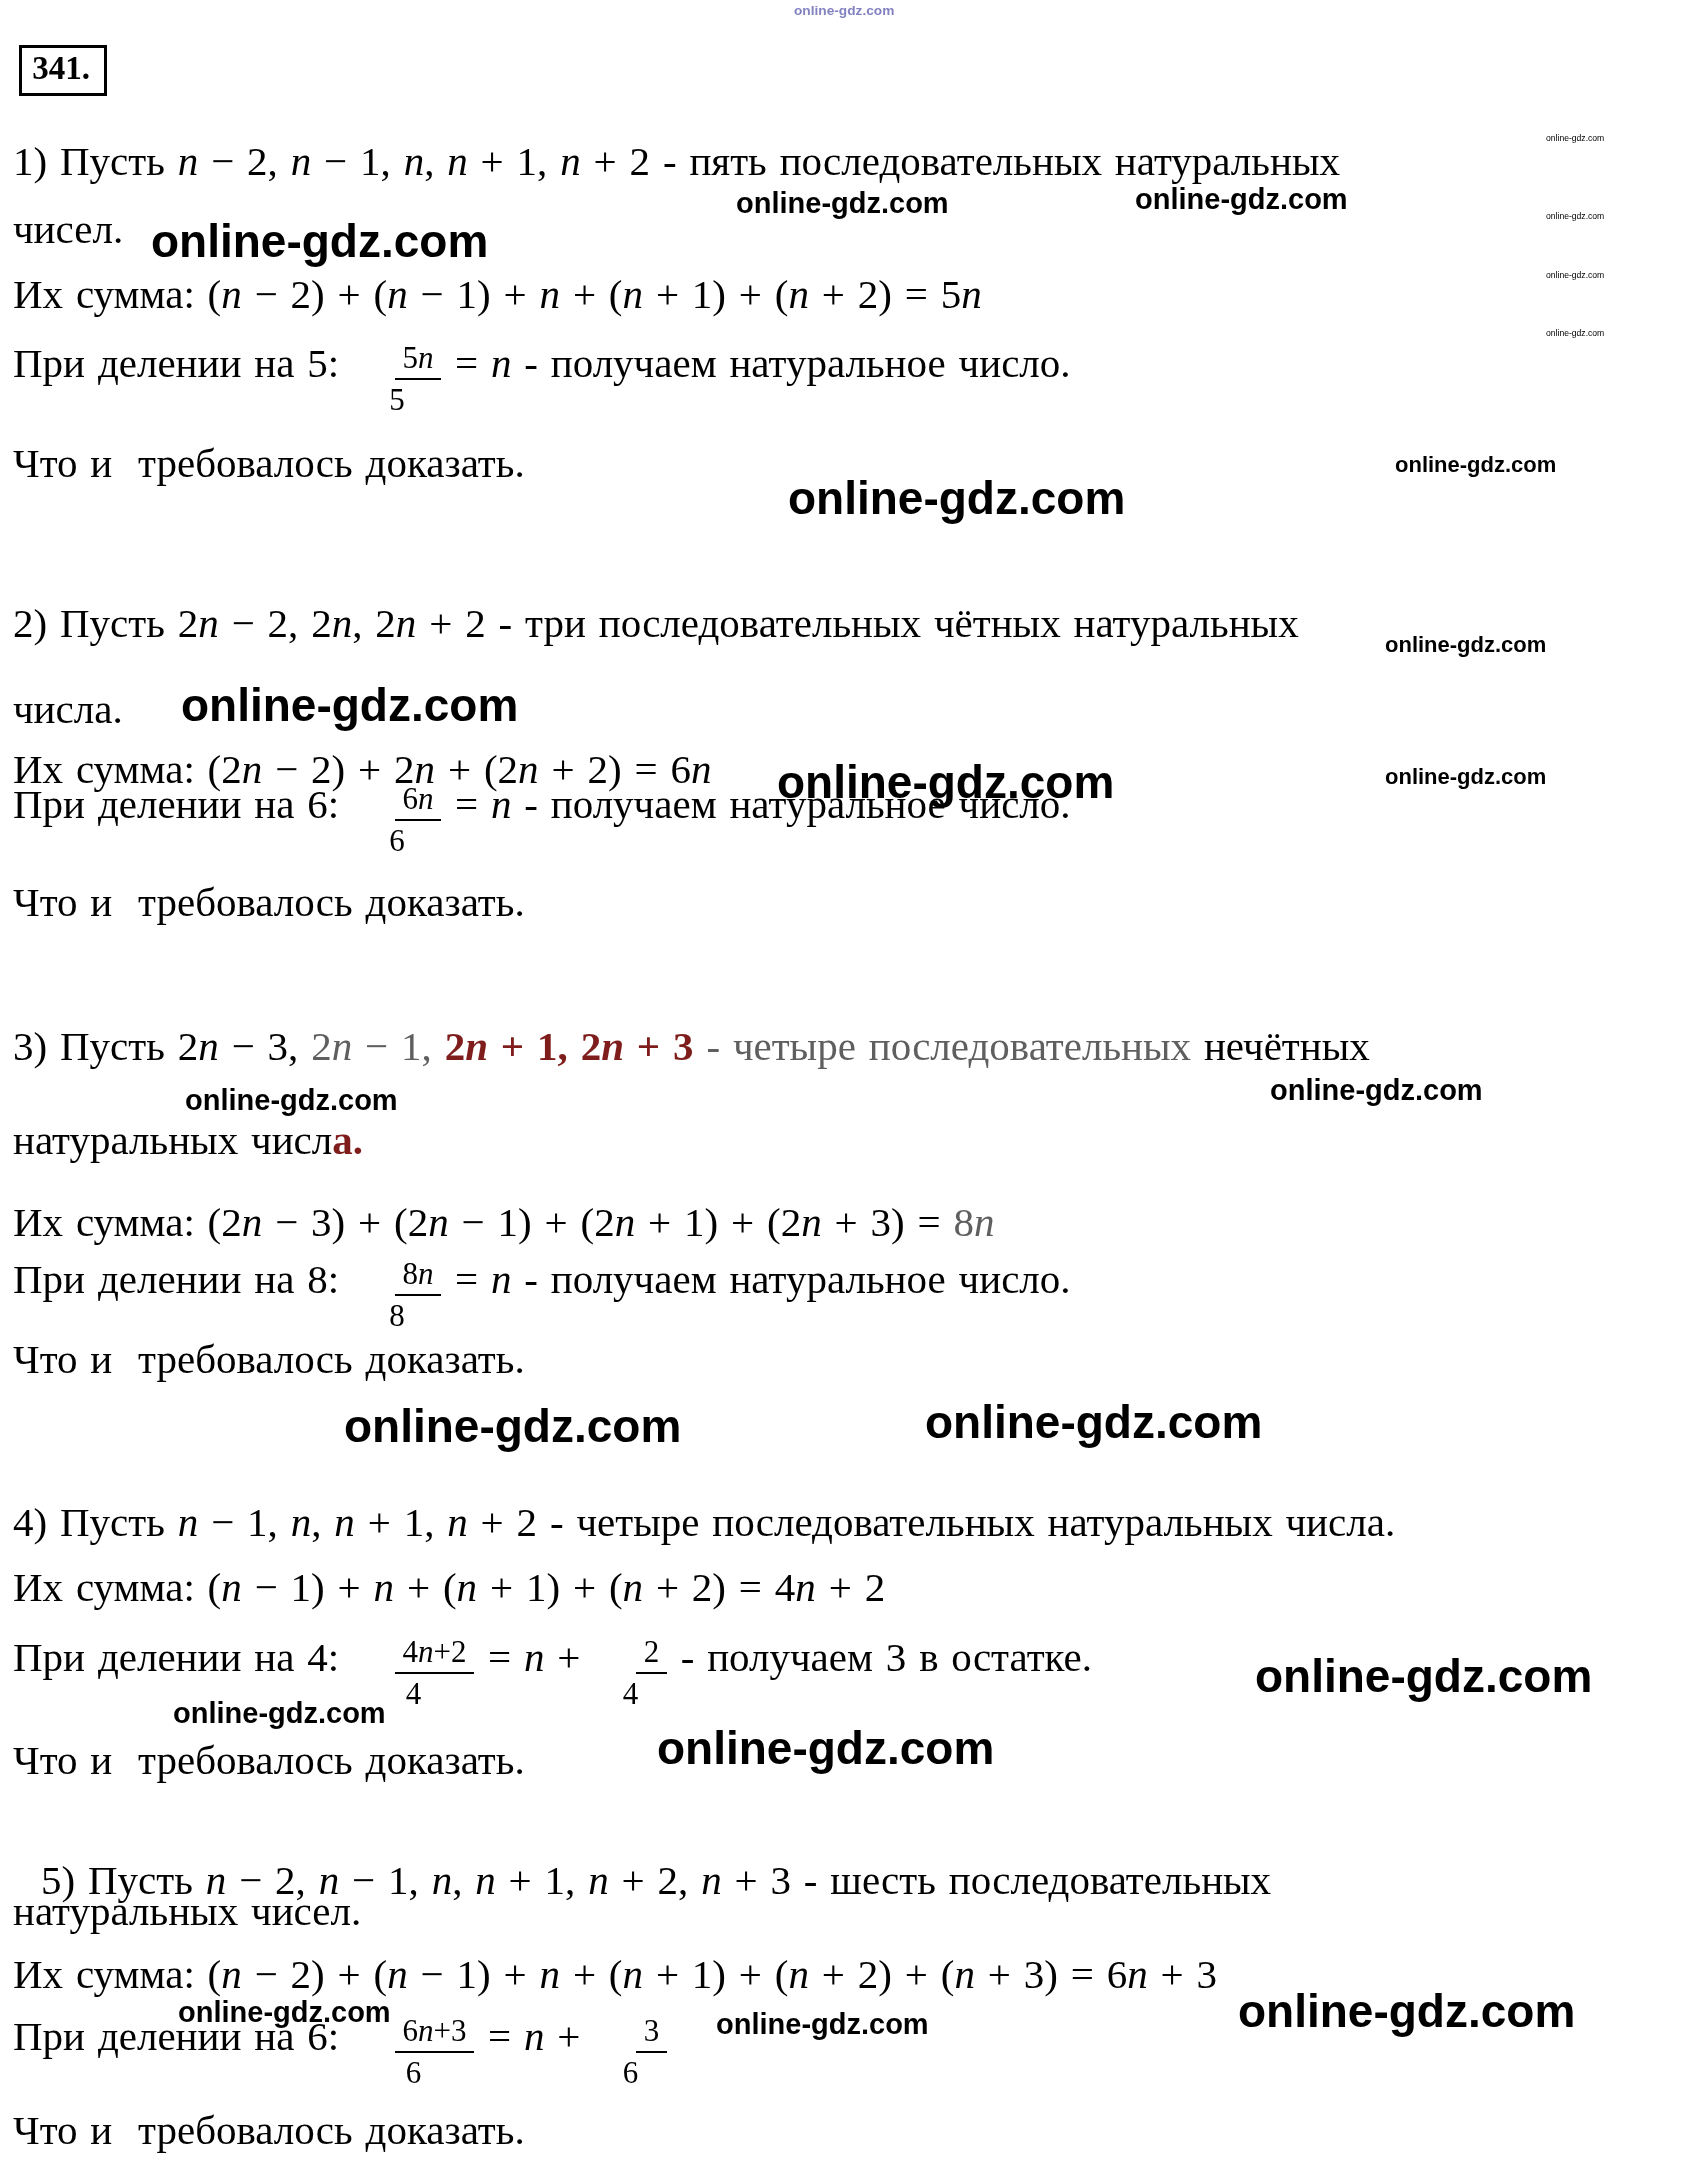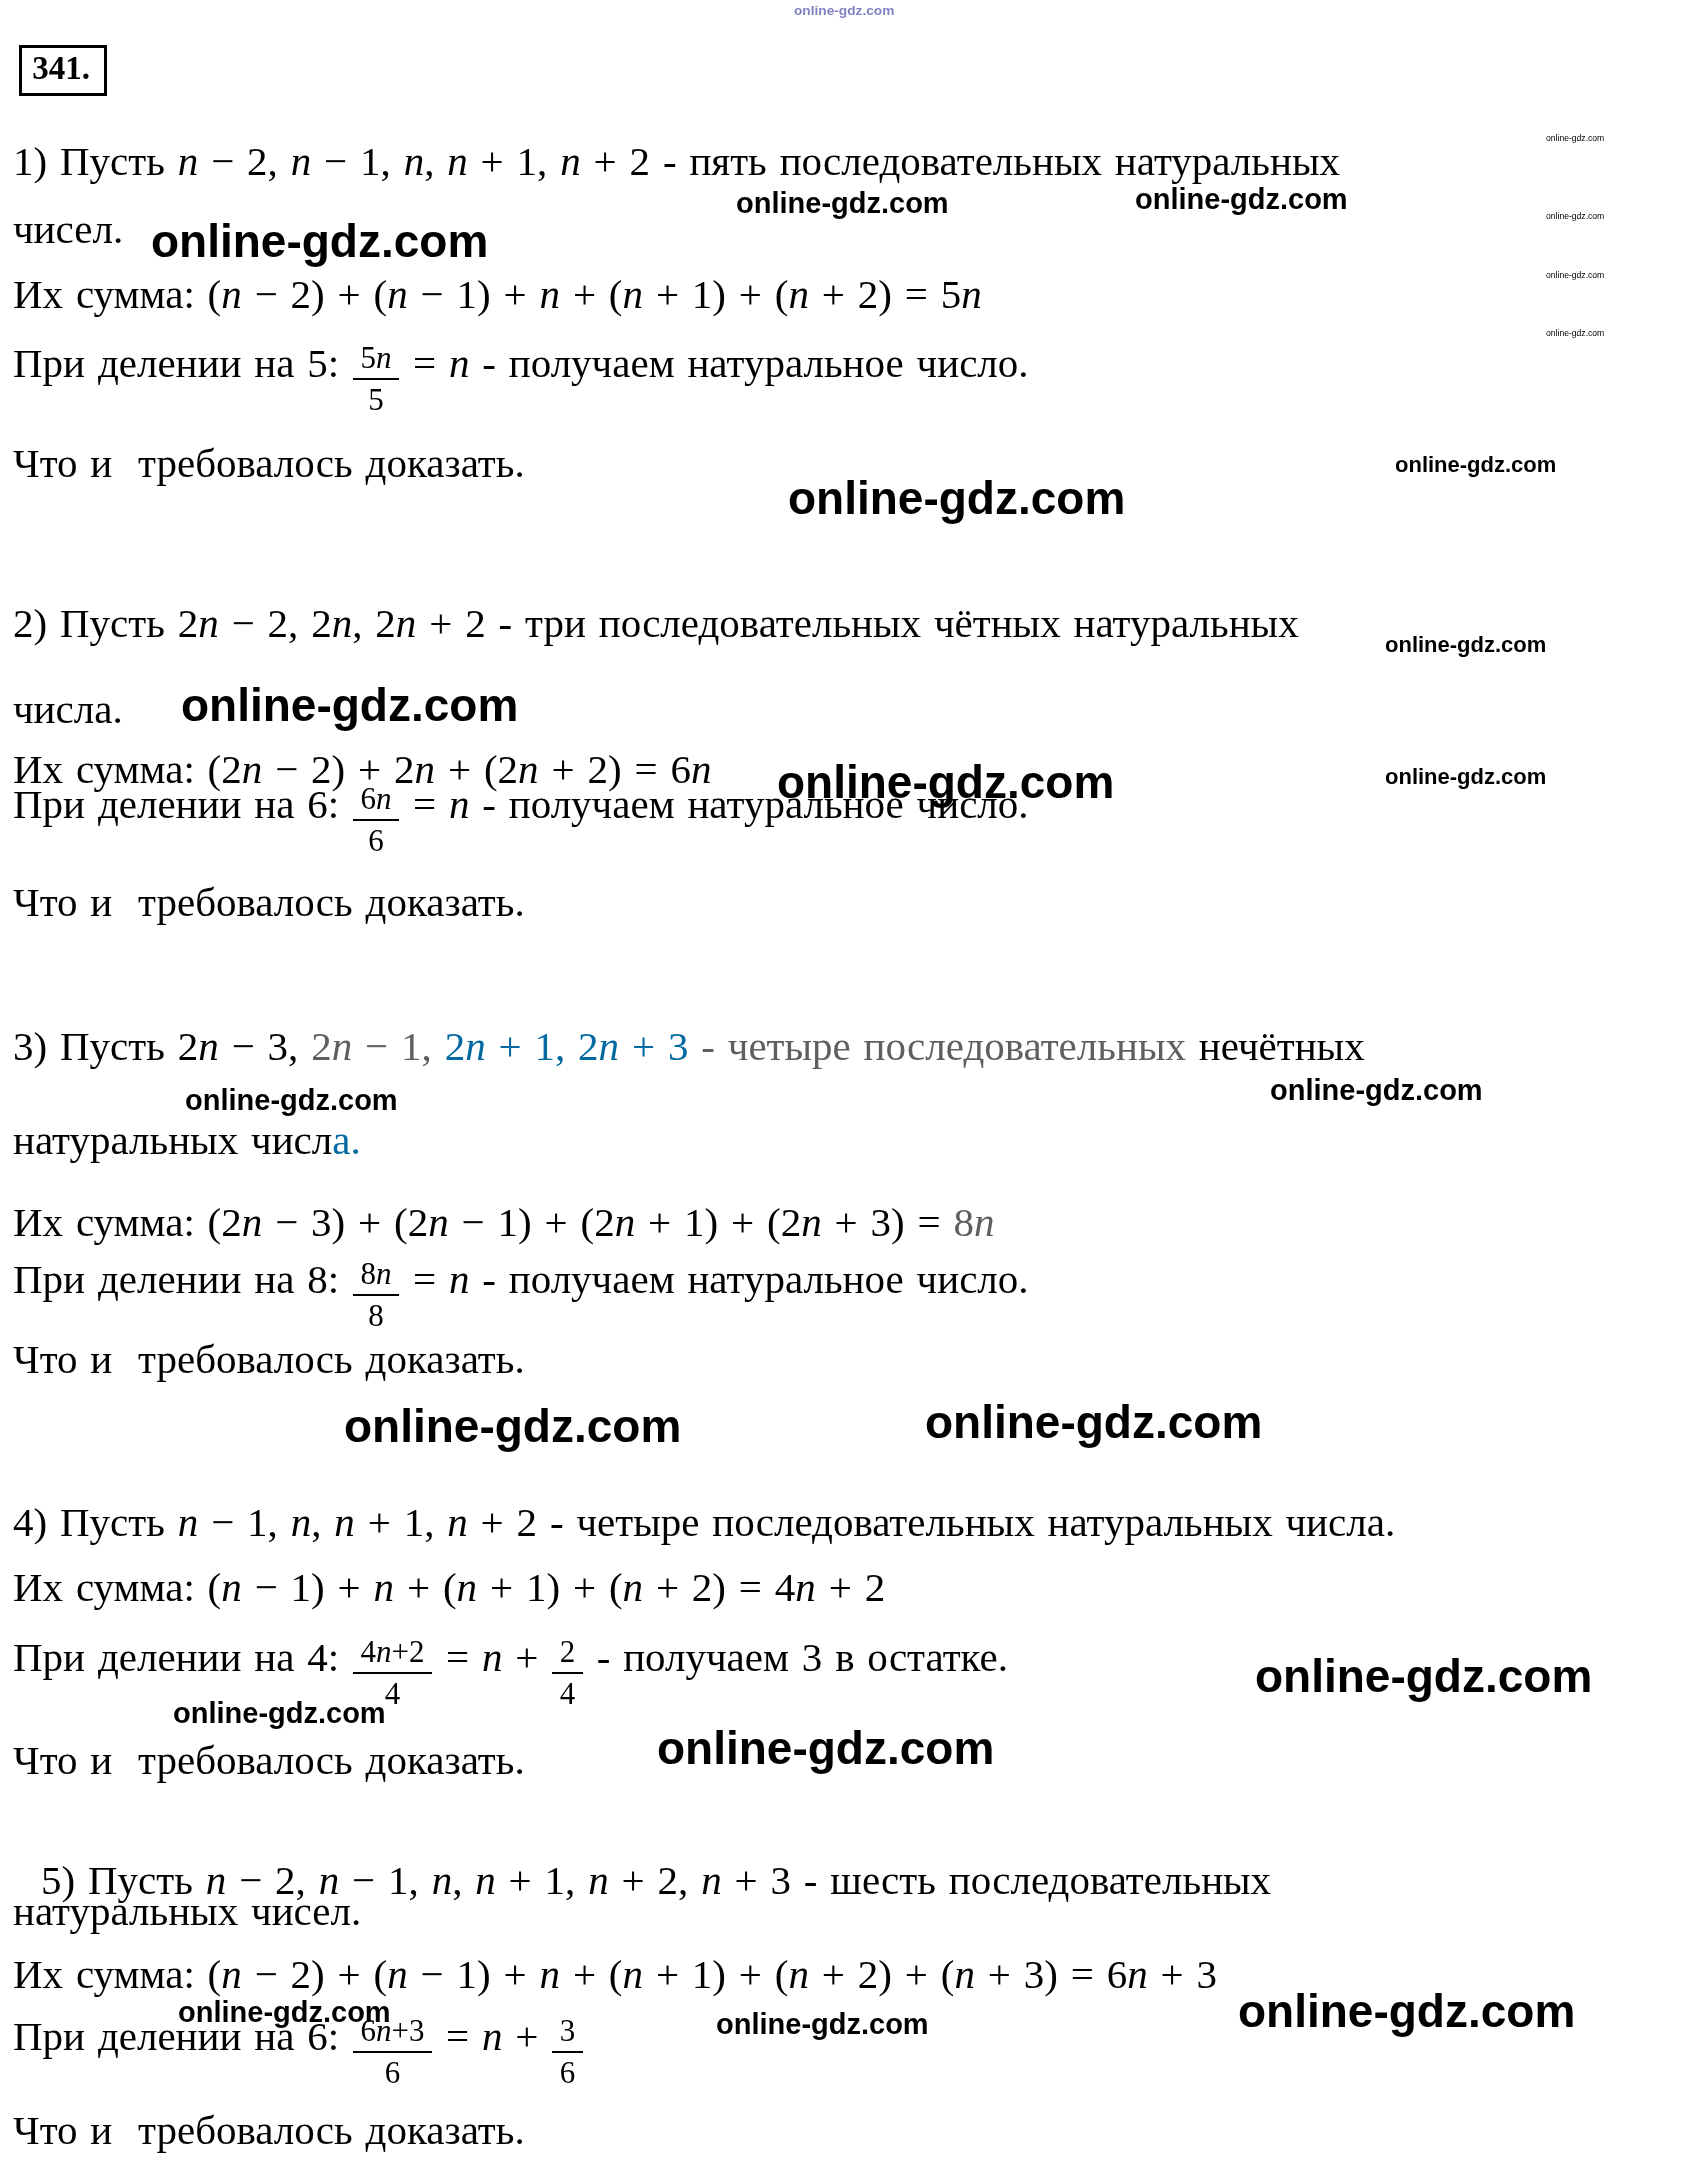--- a/index.html
+++ b/index.html
@@ -22,30 +22,30 @@
   }
   
   .line{
     position:absolute;left:13px;
     font-size:41px;line-height:1.12;
     white-space:nowrap;
     word-spacing:2.6px;
   }
   .line i{font-style:italic;}
   .m1{color:#5f5f5f;}
-  .m2{color:#0369a1;}
+  .m2{color:#7f1d1d;font-weight:bold;}
   
   .mathline{
     display:flex;align-items:flex-start;gap:13.7px;
   }
   .frac{
     display:inline-flex;flex-direction:column;align-items:center;
     font-size:31px;line-height:1.12;
   }
-  .frac .num{border-bottom:2.6px solid #000;padding:0 7.7px 2.6px;}
+  .frac .num{border-bottom:2.6px solid #000;padding:0 7.7px 2.6px;margin-left:42px;}
   .frac .den{padding-top:2.6px;}
   
   .wm{
     position:absolute;
     font-family:"Liberation Sans","DejaVu Sans",sans-serif;
     font-weight:700;white-space:nowrap;color:#000;
   }
   .wm.big{font-size:46px;}
   .wm.med{font-size:29px;}
   .wm.side{font-size:22px;}

